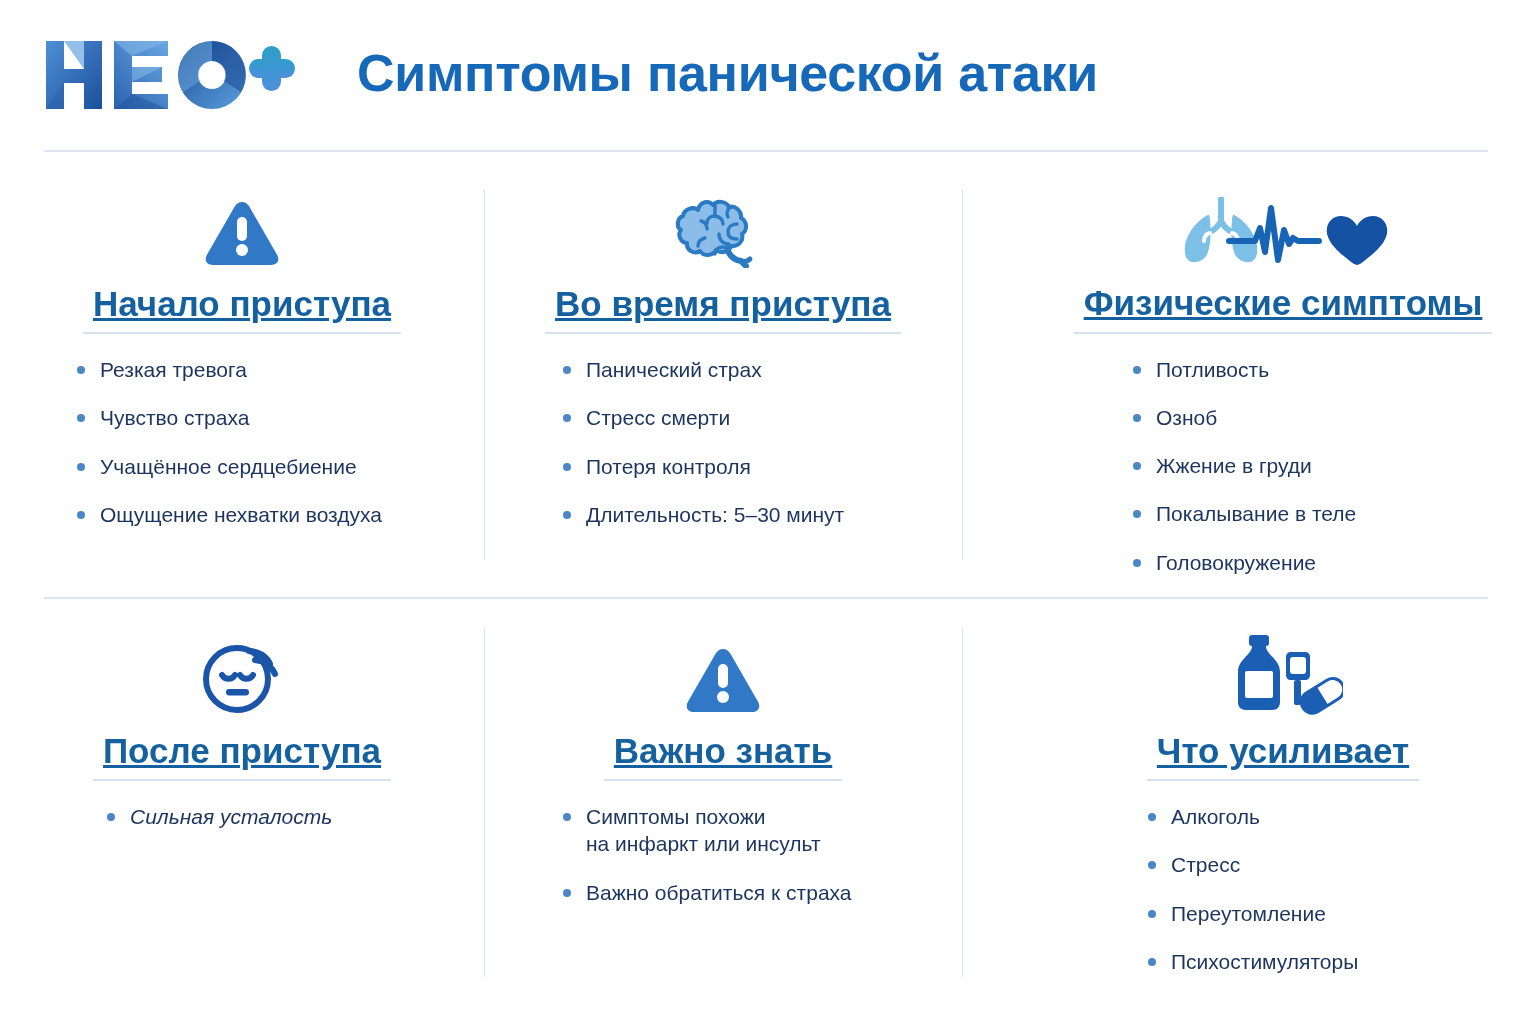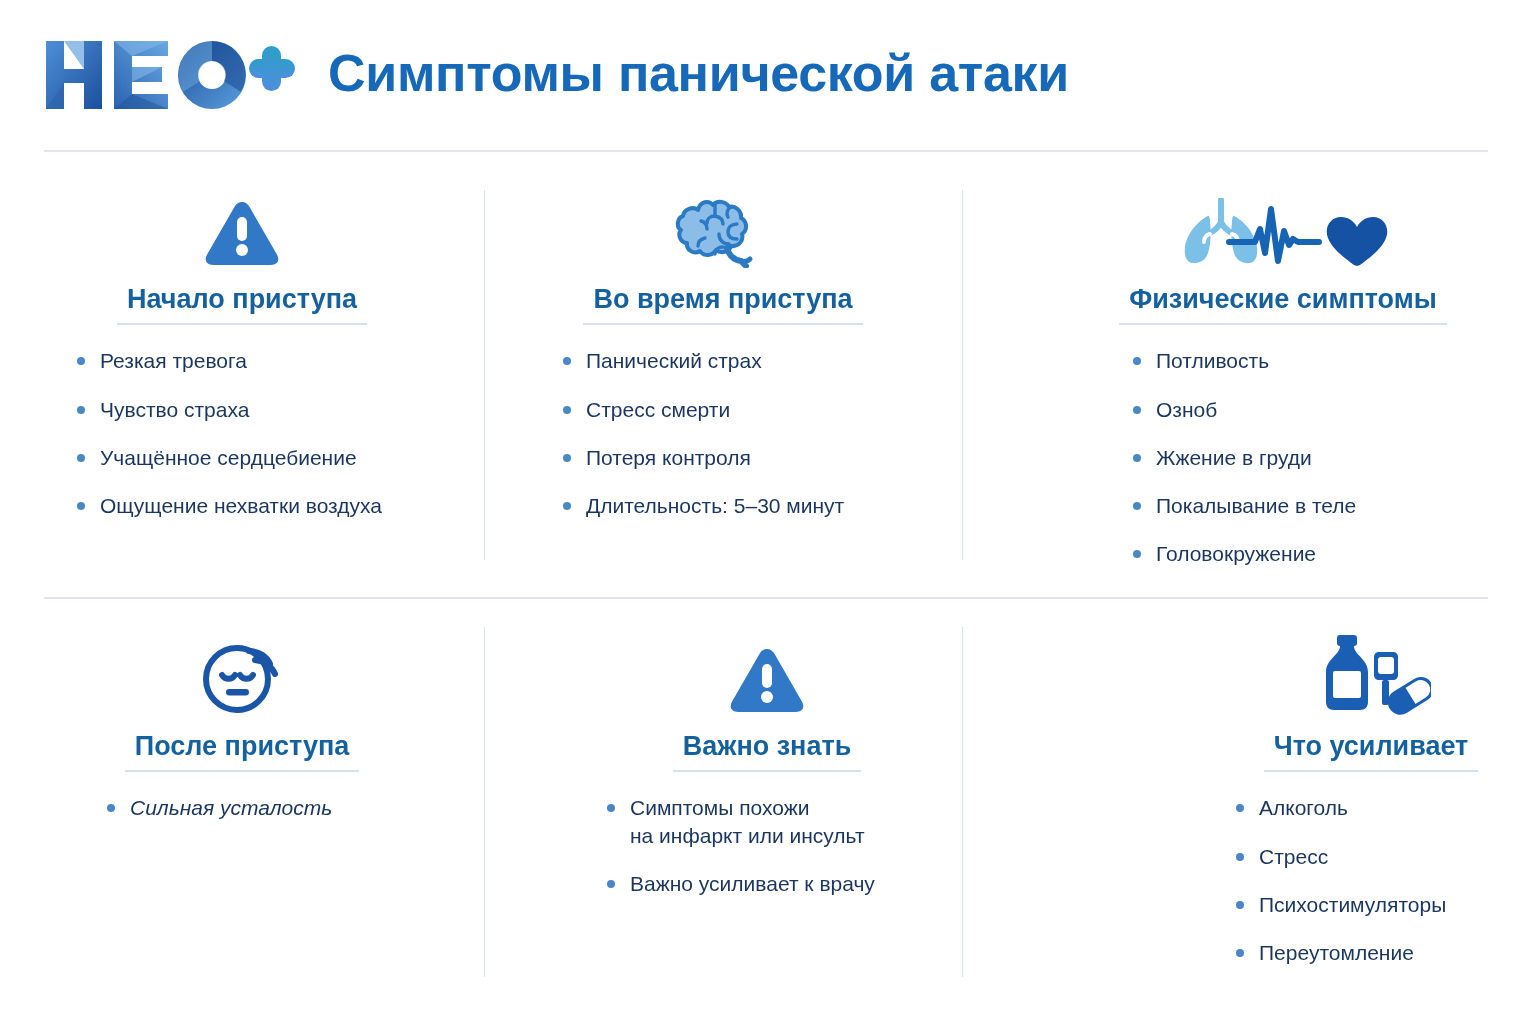--- a/index.html
+++ b/index.html
@@ -35,21 +35,21 @@
     height: 84px;
     flex: 0 0 auto;
     display: block;
   }
 
   .page-title {
     font-size: 52px;
     font-weight: bold;
     color: #1668b8;
     letter-spacing: -0.3px;
-    margin-left: 32px;
+    margin-left: 61px;
     white-space: nowrap;
     line-height: 1;
     padding-bottom: 4px;
   }
 
   .header-rule {
     position: absolute;
     left: 44px;
     top: 150px;
     width: 1444px;
@@ -67,21 +67,21 @@
   }
 
   .row {
     position: absolute;
     left: 0;
     width: 1536px;
     display: flex;
   }
 
   .row-top { top: 0; height: 445px; }
-  .row-bottom { top: 447px; height: 425px; gap: 44px; }
+  .row-bottom { top: 447px; height: 425px; }
 
   .mid-rule {
     position: absolute;
     left: 44px;
     top: 445px;
     width: 1444px;
     height: 2px;
     background: #dde4f0;
   }
 
@@ -114,27 +114,28 @@
   }
 
   .card-head {
     margin-top: 16px;
     position: relative;
     display: inline-block;
     text-align: center;
   }
 
   .card-title {
-    font-size: 27px;
+    font-size: 35px;
     font-weight: bold;
     color: #15619f;
     white-space: nowrap;
     line-height: 1.12;
     padding: 0 10px 9px 10px;
     display: block;
+    text-decoration: underline;
   }
 
   .title-rule {
     height: 2px;
     background: #d6e0f0;
     width: 100%;
   }
 
   .bullets {
     list-style: none;
@@ -386,21 +387,21 @@
           <div class="title-rule"></div>
         </div>
         <ul class="bullets bl-5">
           <li class="bullet">
             <span class="dot"></span>
             <span class="btext">Симптомы похожи
 на инфаркт или инсульт</span>
           </li>
           <li class="bullet">
             <span class="dot"></span>
-            <span class="btext">Важно усиливает к врачу</span>
+            <span class="btext">Важно обратиться к страха</span>
           </li>
         </ul>
       </div>
 
       <div class="card c3">
         <div class="card-icon">
           <svg width="120" height="82" viewBox="0 0 120 82">
 
             <rect x="26" y="2" width="20" height="11" rx="3" fill="#1a5fb4"></rect>
             <path d="M29 13h14c0 9 14 13 14 26v30c0 5-3 8-8 8H23c-5 0-8-3-8-8V39c0-13 14-17 14-26z" fill="#1a5fb4"></path>
@@ -425,24 +426,24 @@
           <li class="bullet">
             <span class="dot"></span>
             <span class="btext">Алкоголь</span>
           </li>
           <li class="bullet">
             <span class="dot"></span>
             <span class="btext">Стресс</span>
           </li>
           <li class="bullet">
             <span class="dot"></span>
+            <span class="btext">Переутомление</span>
+          </li>
+          <li class="bullet">
+            <span class="dot"></span>
             <span class="btext">Психостимуляторы</span>
-          </li>
-          <li class="bullet">
-            <span class="dot"></span>
-            <span class="btext">Переутомление</span>
           </li>
         </ul>
       </div>
     </div>
 
   </div>
 </div>
 
 </body></html>

